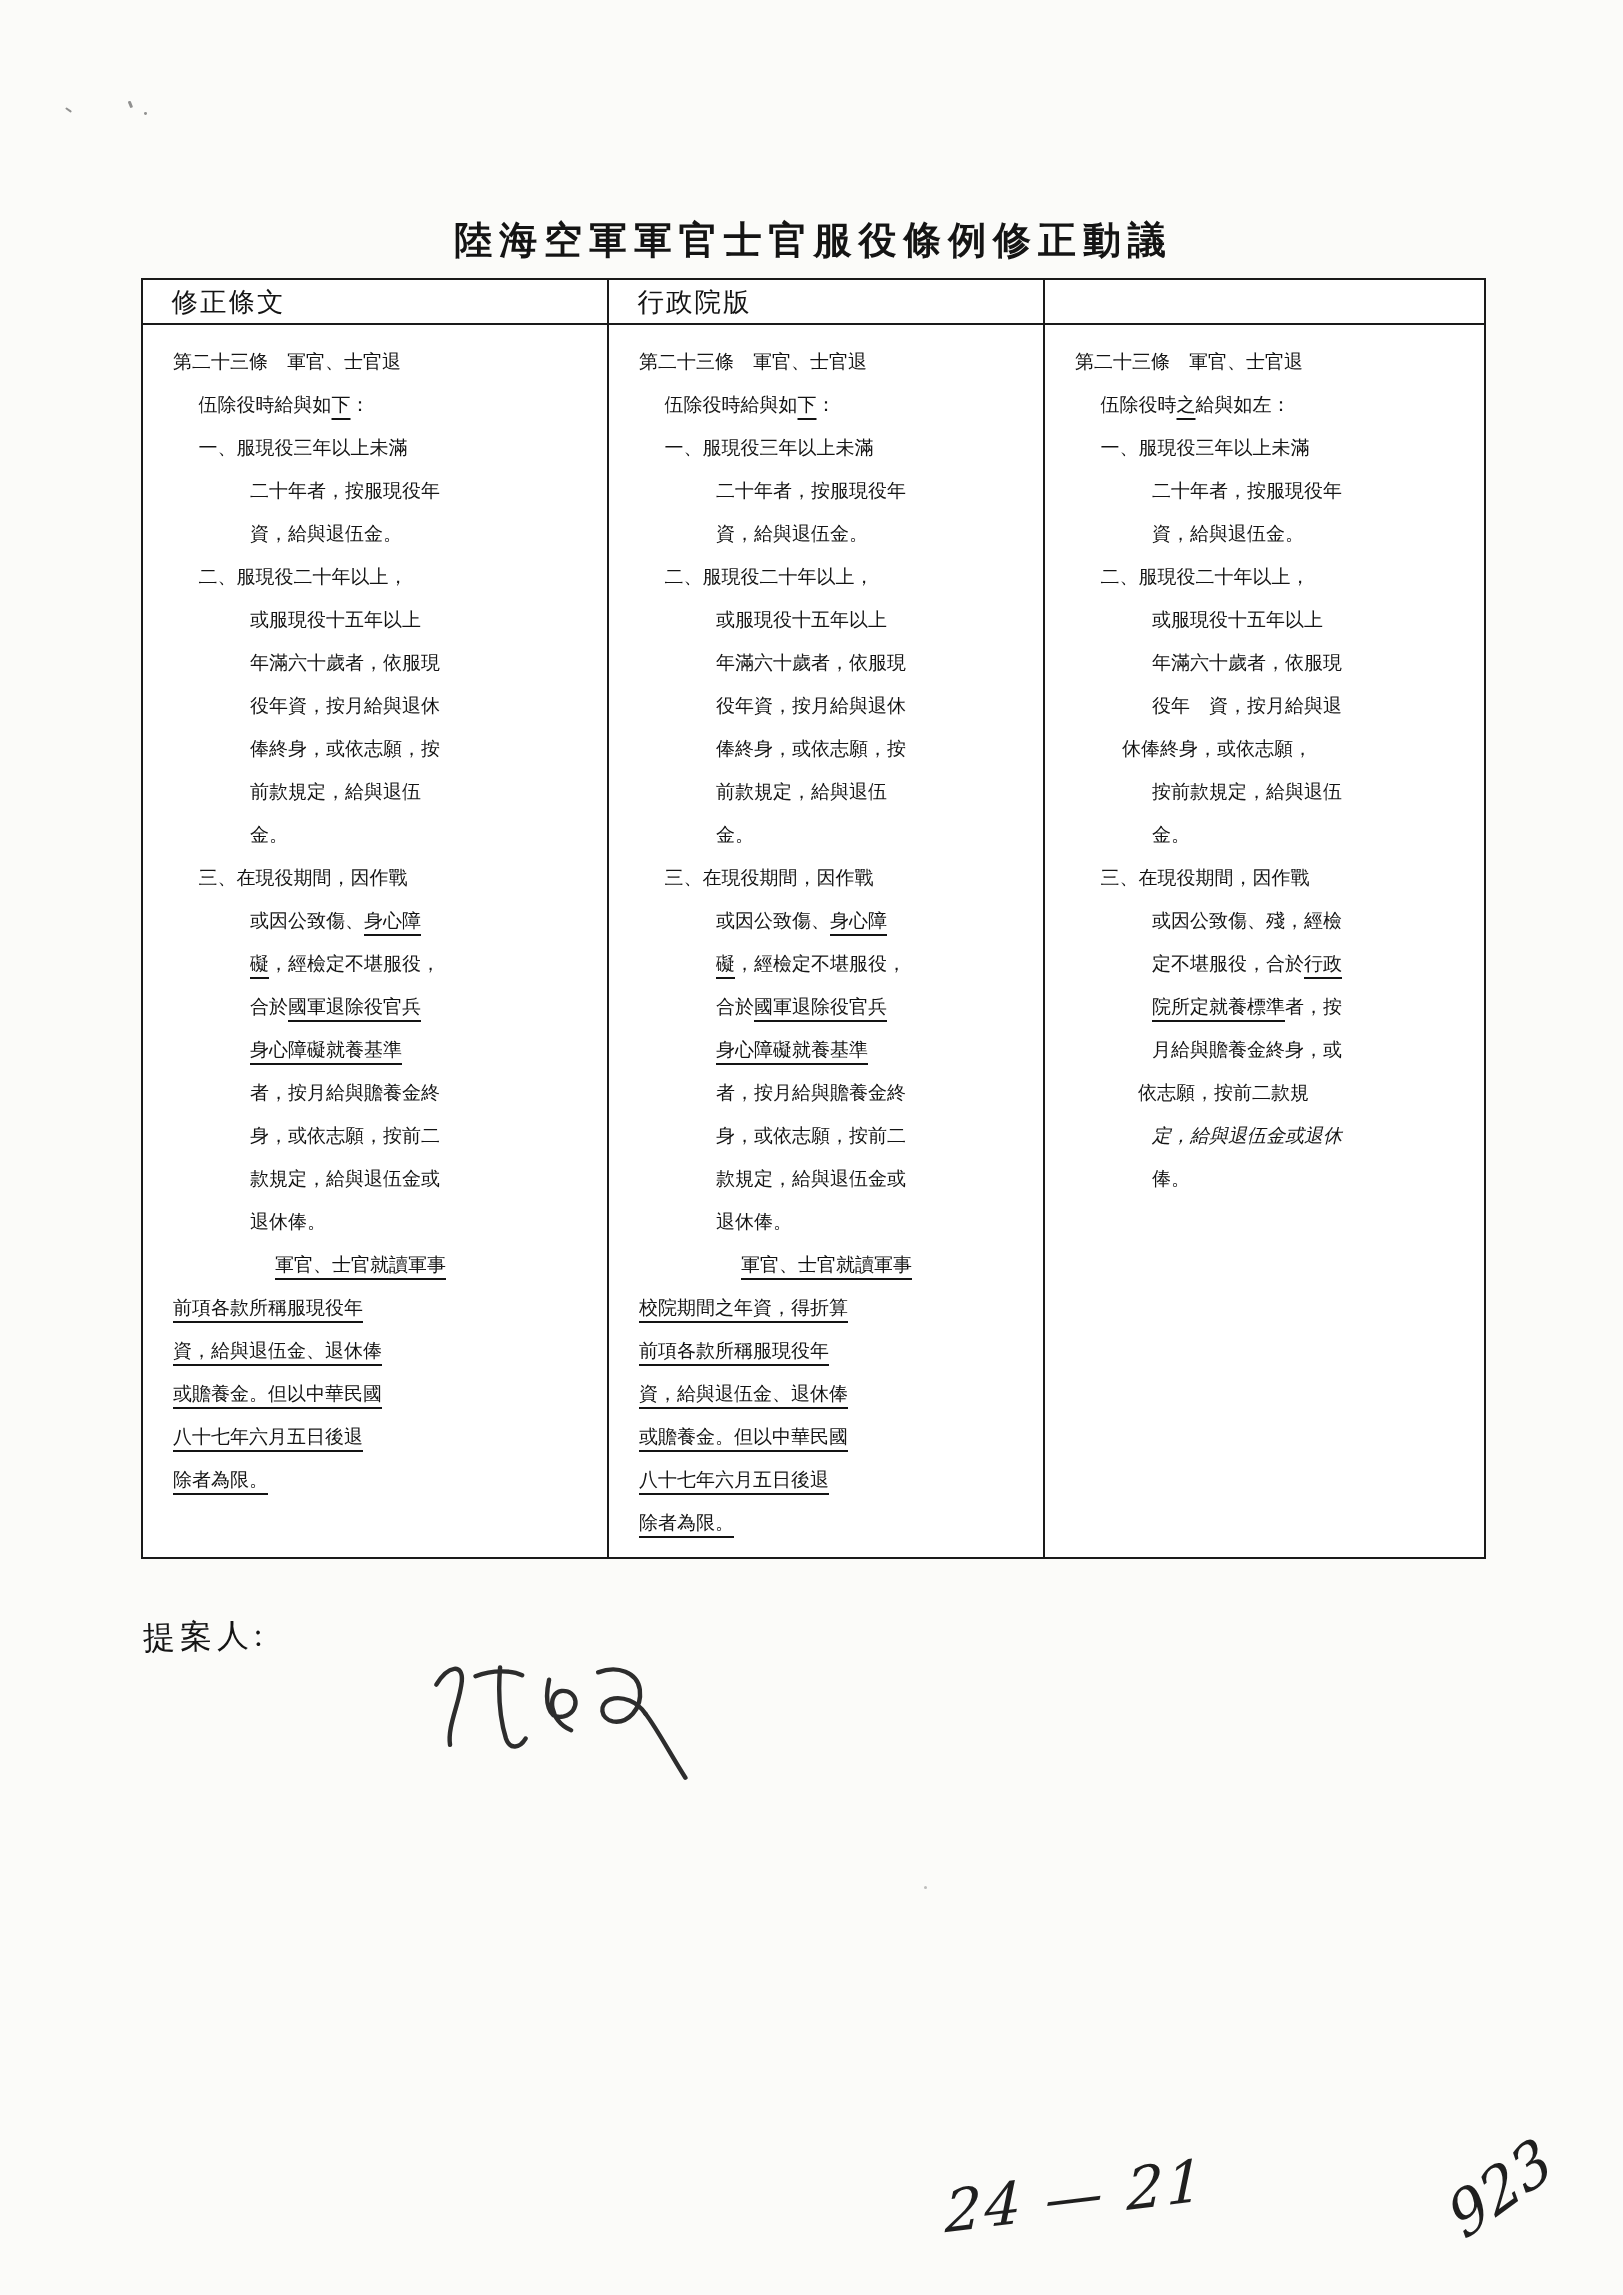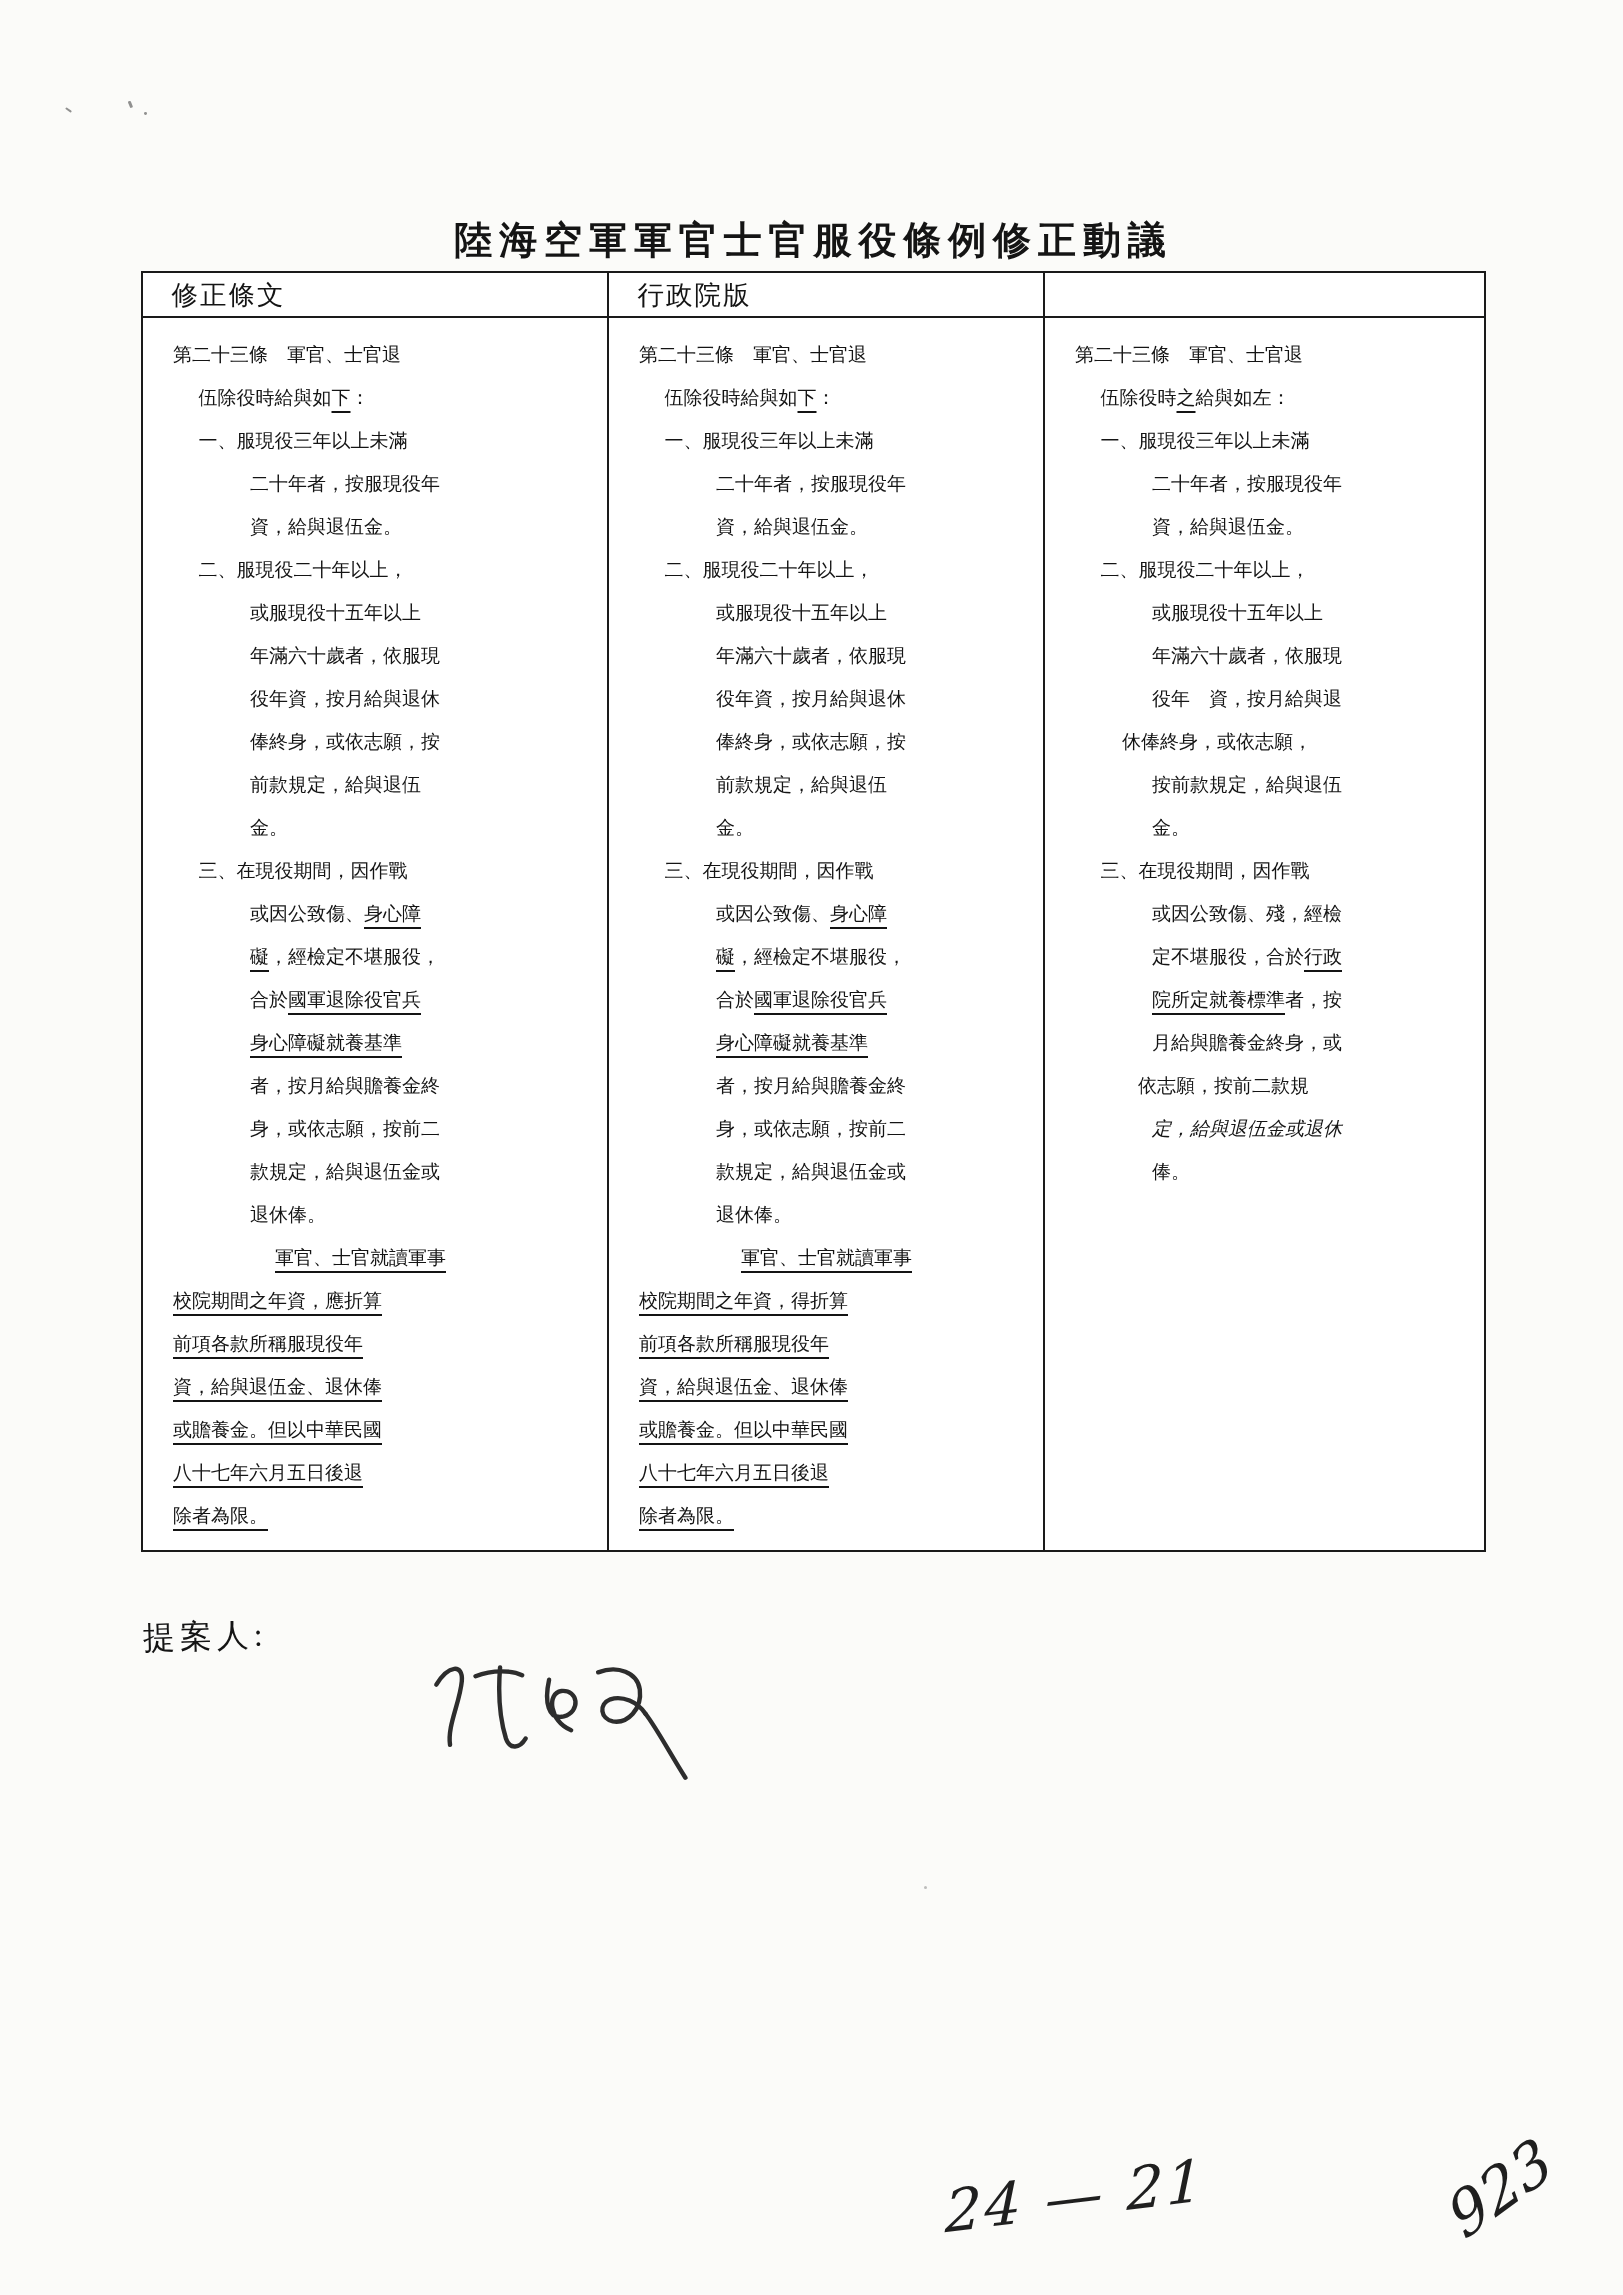--- a/index.html
+++ b/index.html
@@ -8,21 +8,21 @@
     background:#fbfbf9;color:#141414;
     font-family:"Liberation Serif","DejaVu Serif",serif;
     overflow:hidden;
   }
   .title{
     position:absolute;top:215px;left:141px;width:1345px;
     text-align:center;font-size:38px;font-weight:700;letter-spacing:6.9px;
     margin:0;white-space:nowrap;
   }
   .doc-table{
-    position:absolute;top:271px;left:141px;width:1345px;
+    position:absolute;top:278px;left:141px;width:1345px;
     border:2px solid #1a1a1a;box-sizing:border-box;background:#fff;
   }
   .hdr-row{display:flex;border-bottom:2px solid #1a1a1a;}
   .body-row{display:flex;}
   .cell{box-sizing:border-box;}
   .w1{flex:0 0 466px;}
   .w2{flex:0 0 436px;}
   .w3{flex:1 1 auto;}
   .vline{border-right:2px solid #1a1a1a;}
   .hcell{
@@ -101,21 +101,20 @@
           <div class="tline" style="margin-left: 25.5px;"><span>三、在現役期間，因作戰</span></div>
           <div class="tline" style="margin-left: 77px;"><span>或因公致傷、</span><span class="u">身心障</span></div>
           <div class="tline" style="margin-left: 77px;"><span class="u">礙</span><span>，經檢定不堪服役，</span></div>
           <div class="tline" style="margin-left: 77px;"><span>合於</span><span class="u">國軍退除役官兵</span></div>
           <div class="tline" style="margin-left: 77px;"><span class="u">身心障礙就養基準</span></div>
           <div class="tline" style="margin-left: 77px;"><span>者，按月給與贍養金終</span></div>
           <div class="tline" style="margin-left: 77px;"><span>身，或依志願，按前二</span></div>
           <div class="tline" style="margin-left: 77px;"><span>款規定，給與退伍金或</span></div>
           <div class="tline" style="margin-left: 77px;"><span>退休俸。</span></div>
           <div class="tline" style="margin-left: 102px;"><span class="u">軍官、士官就讀軍事</span></div>
-          <div class="tline" style="margin-left: 0px;"><span class="u">校院期間之年資，應折算</span></div>
           <div class="tline" style="margin-left: 0px;"><span class="u">前項各款所稱服現役年</span></div>
           <div class="tline" style="margin-left: 0px;"><span class="u">資，給與退伍金、退休俸</span></div>
           <div class="tline" style="margin-left: 0px;"><span class="u">或贍養金。但以中華民國</span></div>
           <div class="tline" style="margin-left: 0px;"><span class="u">八十七年六月五日後退</span></div>
           <div class="tline" style="margin-left: 0px;"><span class="u">除者為限。</span></div>
         </div>
       <div class="cell bcell w2 vline">
           <div class="tline" style="margin-left: 0px;"><span>第二十三條　軍官、士官退</span></div>
           <div class="tline" style="margin-left: 25.5px;"><span>伍除役時給與如</span><span class="u">下</span><span>：</span></div>
           <div class="tline" style="margin-left: 25.5px;"><span>一、服現役三年以上未滿</span></div>

